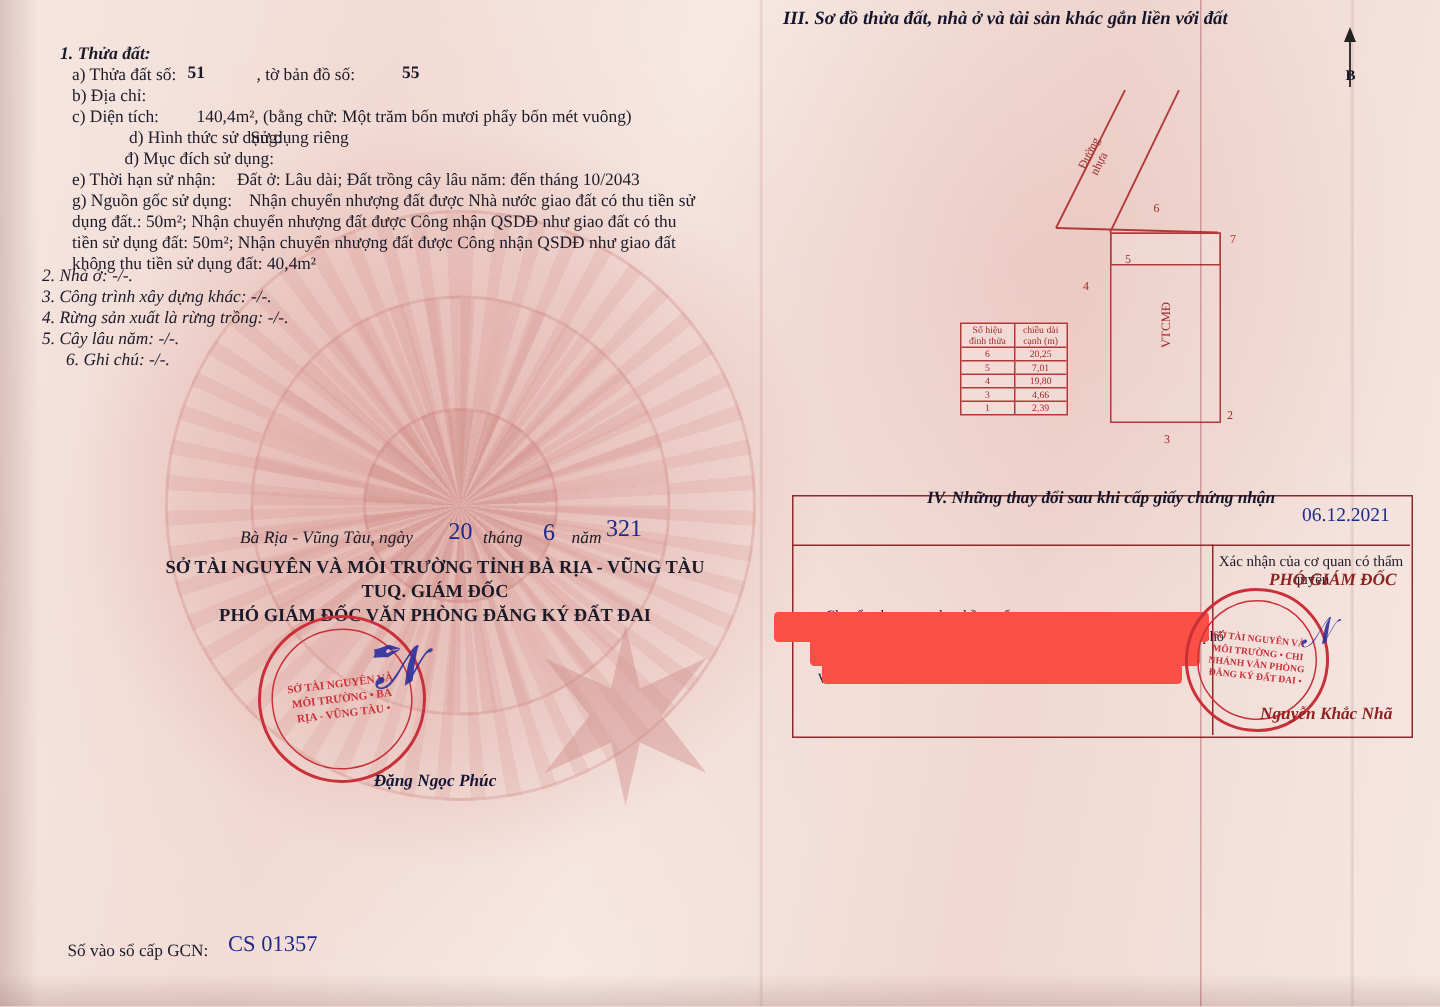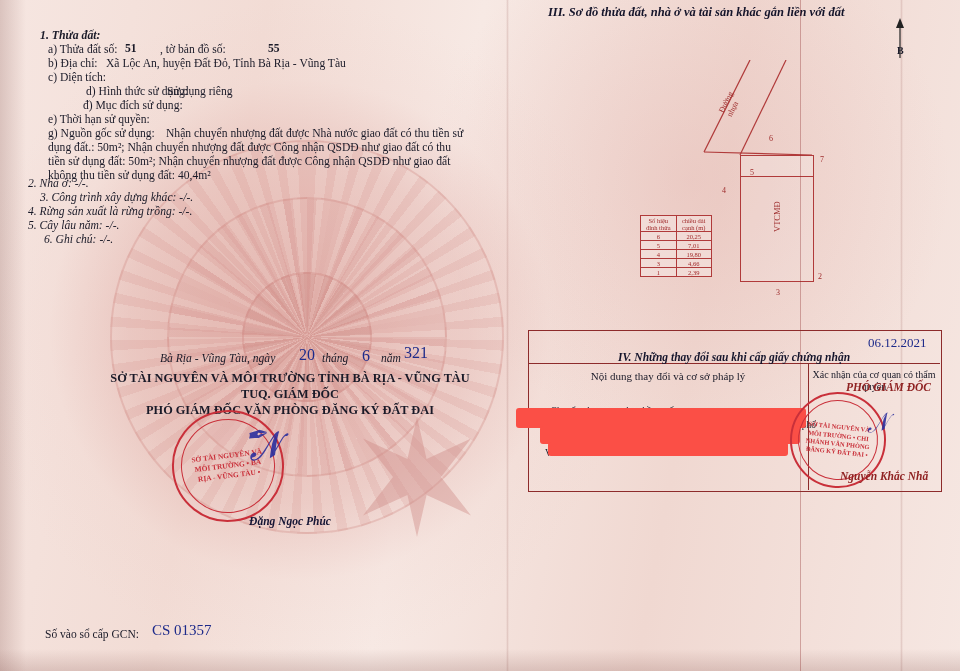--- a/index.html
+++ b/index.html
@@ -138,40 +138,41 @@
   <div class="fold" style="left:506px;"></div>
   <div class="fold" style="left:900px;"></div>
   <div class="edge-shadow"></div>
   <div class="edge-shadow-b"></div>
 
 
   <div class="line ital bold" style="left:40px;top:28px;font-size:11.8px;">1. Thửa đất:</div>
 
   <div class="line" style="left:48px;top:43px;">a) Thửa đất số:</div>
   <div class="line bold" style="left:125px;top:42px;">51</div>
-  <div class="line" style="left:160px;top:43px;">, tờ bản đồ số:</div>
+  <div class="line" style="left:171px;top:43px;">, tờ bản đồ số:</div>
   <div class="line bold" style="left:268px;top:42px;">55</div>
 
   <div class="line" style="left:48px;top:57px;">b) Địa chỉ:</div>
-  <div class="line" style="left:106px;top:57px;">Xã Lộc An, huyện Đất Đỏ, Tỉnh Bà Rịa - Vũng Tàu</div>
 
   <div class="line" style="left:48px;top:71px;">c) Diện tích:</div>
+  <div class="line" style="left:131px;top:71px;">140,4m², (bằng chữ: Một trăm bốn mươi phẩy bốn mét vuông)</div>
 
   <div class="line" style="left:48px;top:85px;margin-left:38px;">d) Hình thức sử dụng:</div>
   <div class="line" style="left:167px;top:85px;">Sử dụng riêng</div>
 
   <div class="line" style="left:48px;top:99px;margin-left:35px;">đ) Mục đích sử dụng:</div>
 
-  <div class="line" style="left:48px;top:113px;">e) Thời hạn sử quyền:</div>
+  <div class="line" style="left:48px;top:113px;">e) Thời hạn sử nhận:</div>
+  <div class="line" style="left:158px;top:113px;">Đất ở: Lâu dài; Đất trồng cây lâu năm: đến tháng 10/2043</div>
 
   <div class="line" style="left:48px;top:127px;">g) Nguồn gốc sử dụng:</div>
   <div class="line wrap" style="left:48px;top:127px;width:420px;text-indent:118px;">Nhận chuyển nhượng đất được Nhà nước giao đất có thu tiền sử dụng đất.: 50m²; Nhận chuyển nhượng đất được Công nhận QSDĐ như giao đất có thu tiền sử dụng đất: 50m²; Nhận chuyển nhượng đất được Công nhận QSDĐ như giao đất không thu tiền sử dụng đất: 40,4m²</div>
 
   <div class="line ital" style="left:28px;top:177px;">2. Nhà ở:  -/-.</div>
-  <div class="line ital" style="left:40px;top:191px;">3. Công trình xây dựng khác:  -/-.</div>
+  <div class="line ital" style="left:28px;top:191px;">3. Công trình xây dựng khác:  -/-.</div>
   <div class="line ital" style="left:28px;top:205px;font-style:italic;">4. Rừng sản xuất là rừng trồng:  -/-.</div>
   <div class="line ital" style="left:28px;top:219px;">5. Cây lâu năm:  -/-.</div>
   <div class="line ital" style="left:44px;top:233px;">6. Ghi chú:  -/-.</div>
 
   <div class="line ital" style="left:160px;top:352px;">Bà Rịa - Vũng Tàu, ngày</div>
   <div class="hand" style="position:absolute;left:299px;top:346px;font-size:16px;">20</div>
   <div class="line ital" style="left:322px;top:352px;">tháng</div>
   <div class="hand" style="position:absolute;left:362px;top:347px;font-size:16px;">6</div>
   <div class="line ital" style="left:381px;top:352px;">năm</div>
   <div class="hand" style="position:absolute;left:404px;top:344px;font-size:16px;">321</div>
@@ -184,21 +185,21 @@
     <div class="seal-inner">SỞ TÀI NGUYÊN VÀ MÔI TRƯỜNG • BÀ RỊA - VŨNG TÀU •</div>
   </div>
   <div class="sig" style="left:245px;top:420px;">✒</div>
   <div class="sig" style="left:248px;top:428px;font-size:34px;">𝓝</div>
 
   <div class="name center" style="left:150px;top:515px;width:280px;color:#151535;">Đặng Ngọc Phúc</div>
 
   <div class="line" style="left:45px;top:627px;font-size:11.5px;">Số vào sổ cấp GCN:</div>
   <div class="hand" style="position:absolute;left:152px;top:622px;font-size:15px;">CS 01357</div>
 
-  <h2 class="sec" style="left:548px;top:5px;">III. Sơ đồ thửa đất, nhà ở và tài sản khác gắn liền với đất</h2>
+  <h2 class="sec" style="left:522px;top:5px;">III. Sơ đồ thửa đất, nhà ở và tài sản khác gắn liền với đất</h2>
 
   <div style="position:absolute;left:893px;top:18px;width:14px;height:40px;">
     <svg width="14" height="40" viewBox="0 0 14 40">
       <line x1="7" y1="8" x2="7" y2="40" stroke="#222" stroke-width="1.2"></line>
       <polygon points="7,0 11,10 3,10" fill="#222"></polygon>
     </svg>
   </div>
   <div class="line bold" style="left:897px;top:44px;font-size:10px;">B</div>
 
   <div class="diagram-box">
@@ -245,22 +246,21 @@
           <span style="width:50%;">2,39</span>
         </div>
     </div>
   </div>
 
   <div class="box" style="left:528px;top:330px;width:412px;height:160px;"></div>
   <div class="hline" style="left:528px;top:363px;width:412px;"></div>
   <div class="vline" style="left:808px;top:363px;height:127px;"></div>
   <div class="vline" style="left:800px;top:0px;height:671px;background:rgba(141,43,43,0.35);"></div>
 
-  <div class="box-title center" style="left:528px;top:351px;width:412px;">IV. Những thay đổi sau khi cấp giấy chứng nhận</div>
-  <div class="line center" style="left:540px;top:369px;width:256px;font-size:11px;">Nội dung thay đổi và cơ sở pháp lý</div>
+  <div class="box-title center" style="left:528px;top:326px;width:412px;">IV. Những thay đổi sau khi cấp giấy chứng nhận</div>
   <div class="line center" style="left:812px;top:369px;width:124px;font-size:10px;white-space:normal;line-height:12px;">Xác nhận của cơ quan có thẩm quyền</div>
 
   <div class="line" style="left:545px;top:404px;font-size:9.5px;">- Chuyển nhượng ... theo hồ sơ số ...</div>
   <div class="line" style="left:545px;top:418px;font-size:9.5px;">IS ...</div>
   <div class="line" style="left:545px;top:432px;font-size:9.5px;">Hai ...</div>
   <div class="line" style="left:545px;top:446px;font-size:9.5px;">Vũ ...</div>
   <div class="line" style="left:738px;top:418px;font-size:9.5px;">thường trú: Khu phố</div>
   <div class="line" style="left:764px;top:432px;font-size:9.5px;">Bà Rịa</div>
 
   <div class="redact" style="left:516px;top:408px;width:290px;height:20px;"></div>

